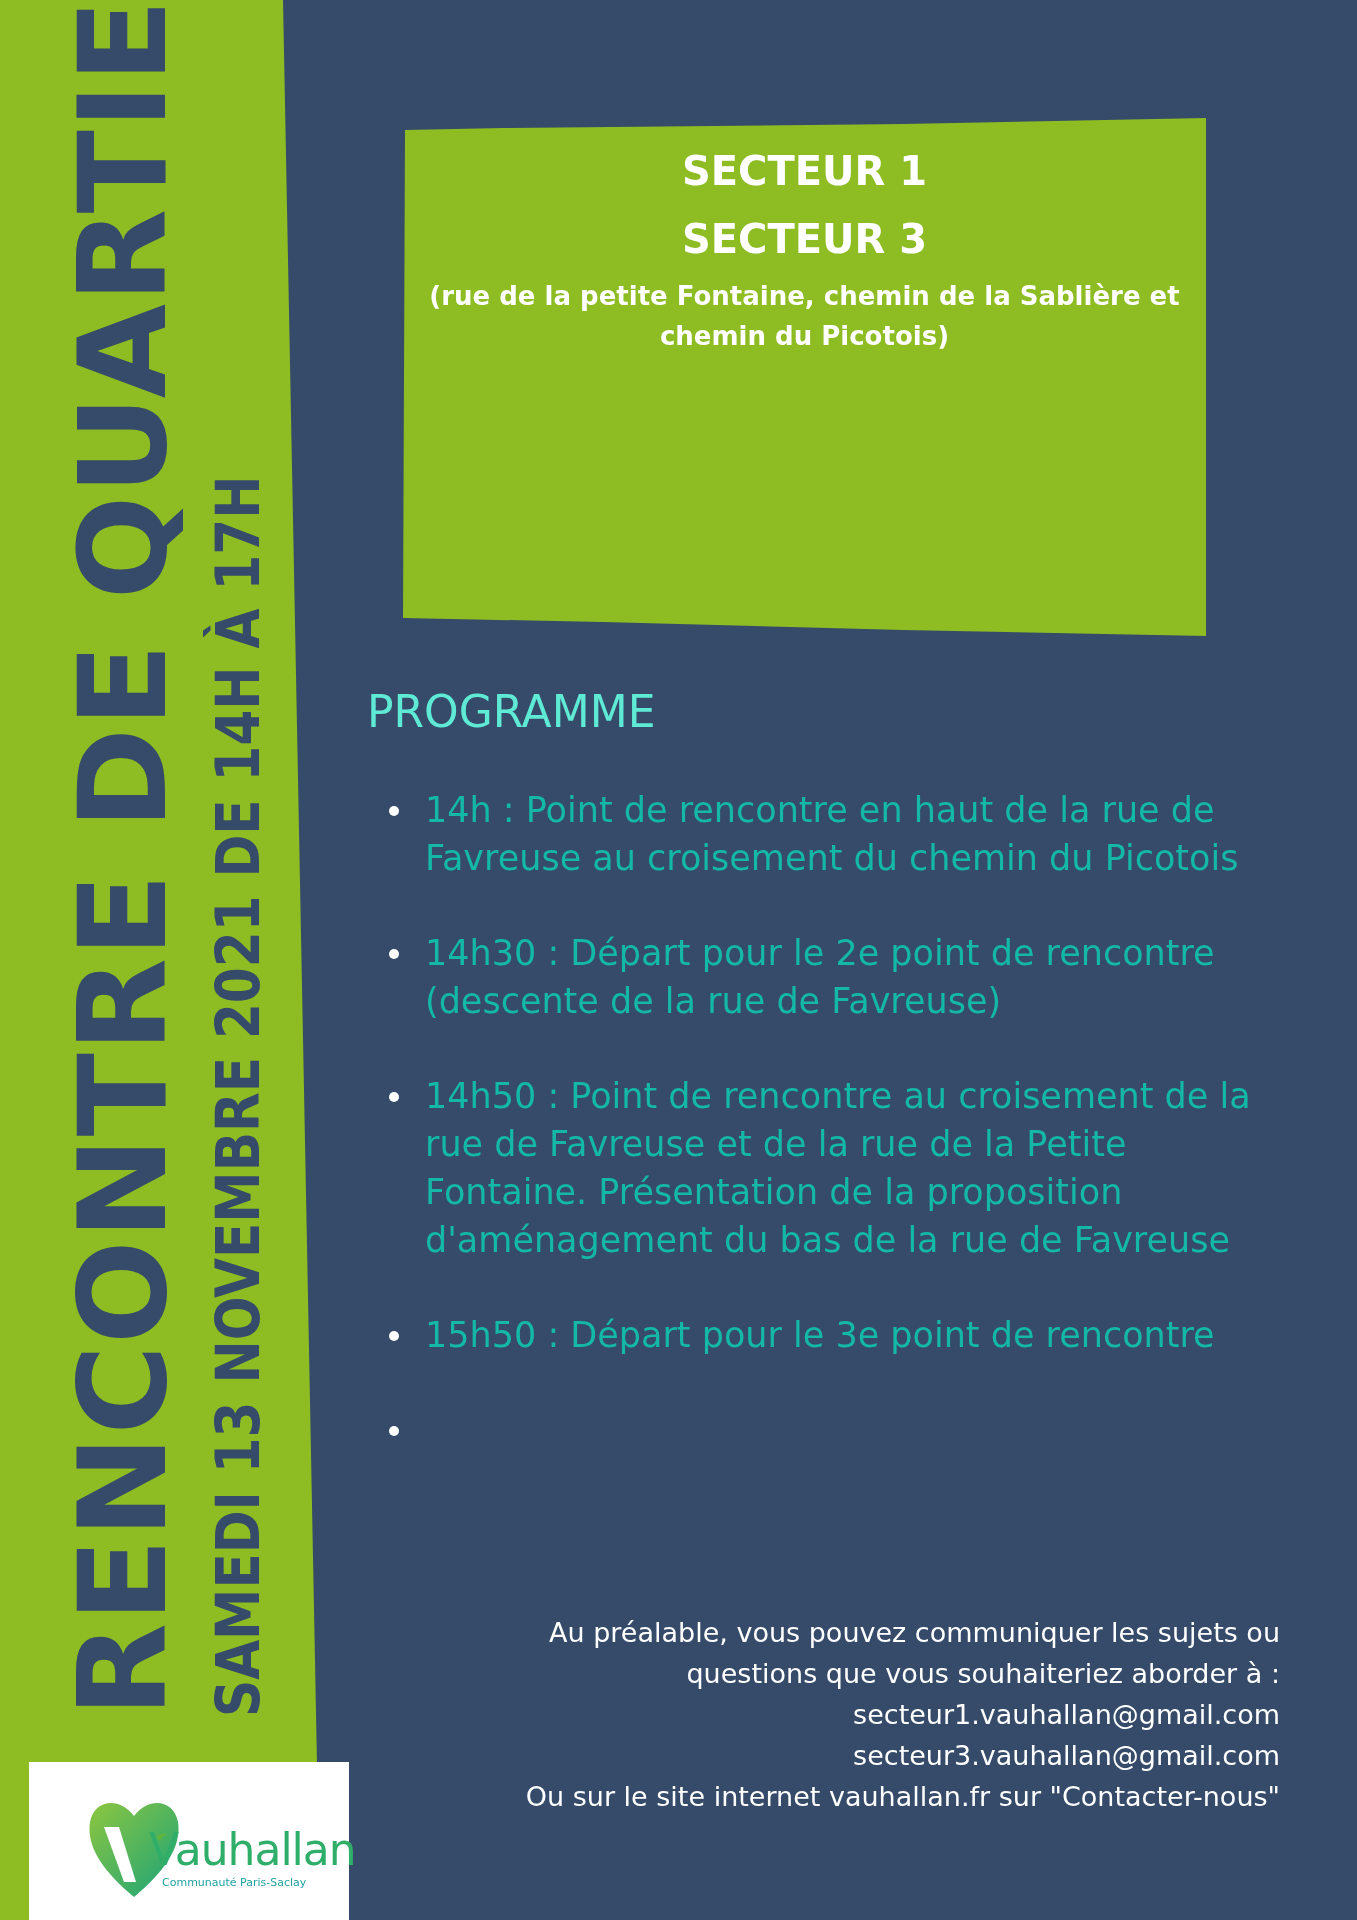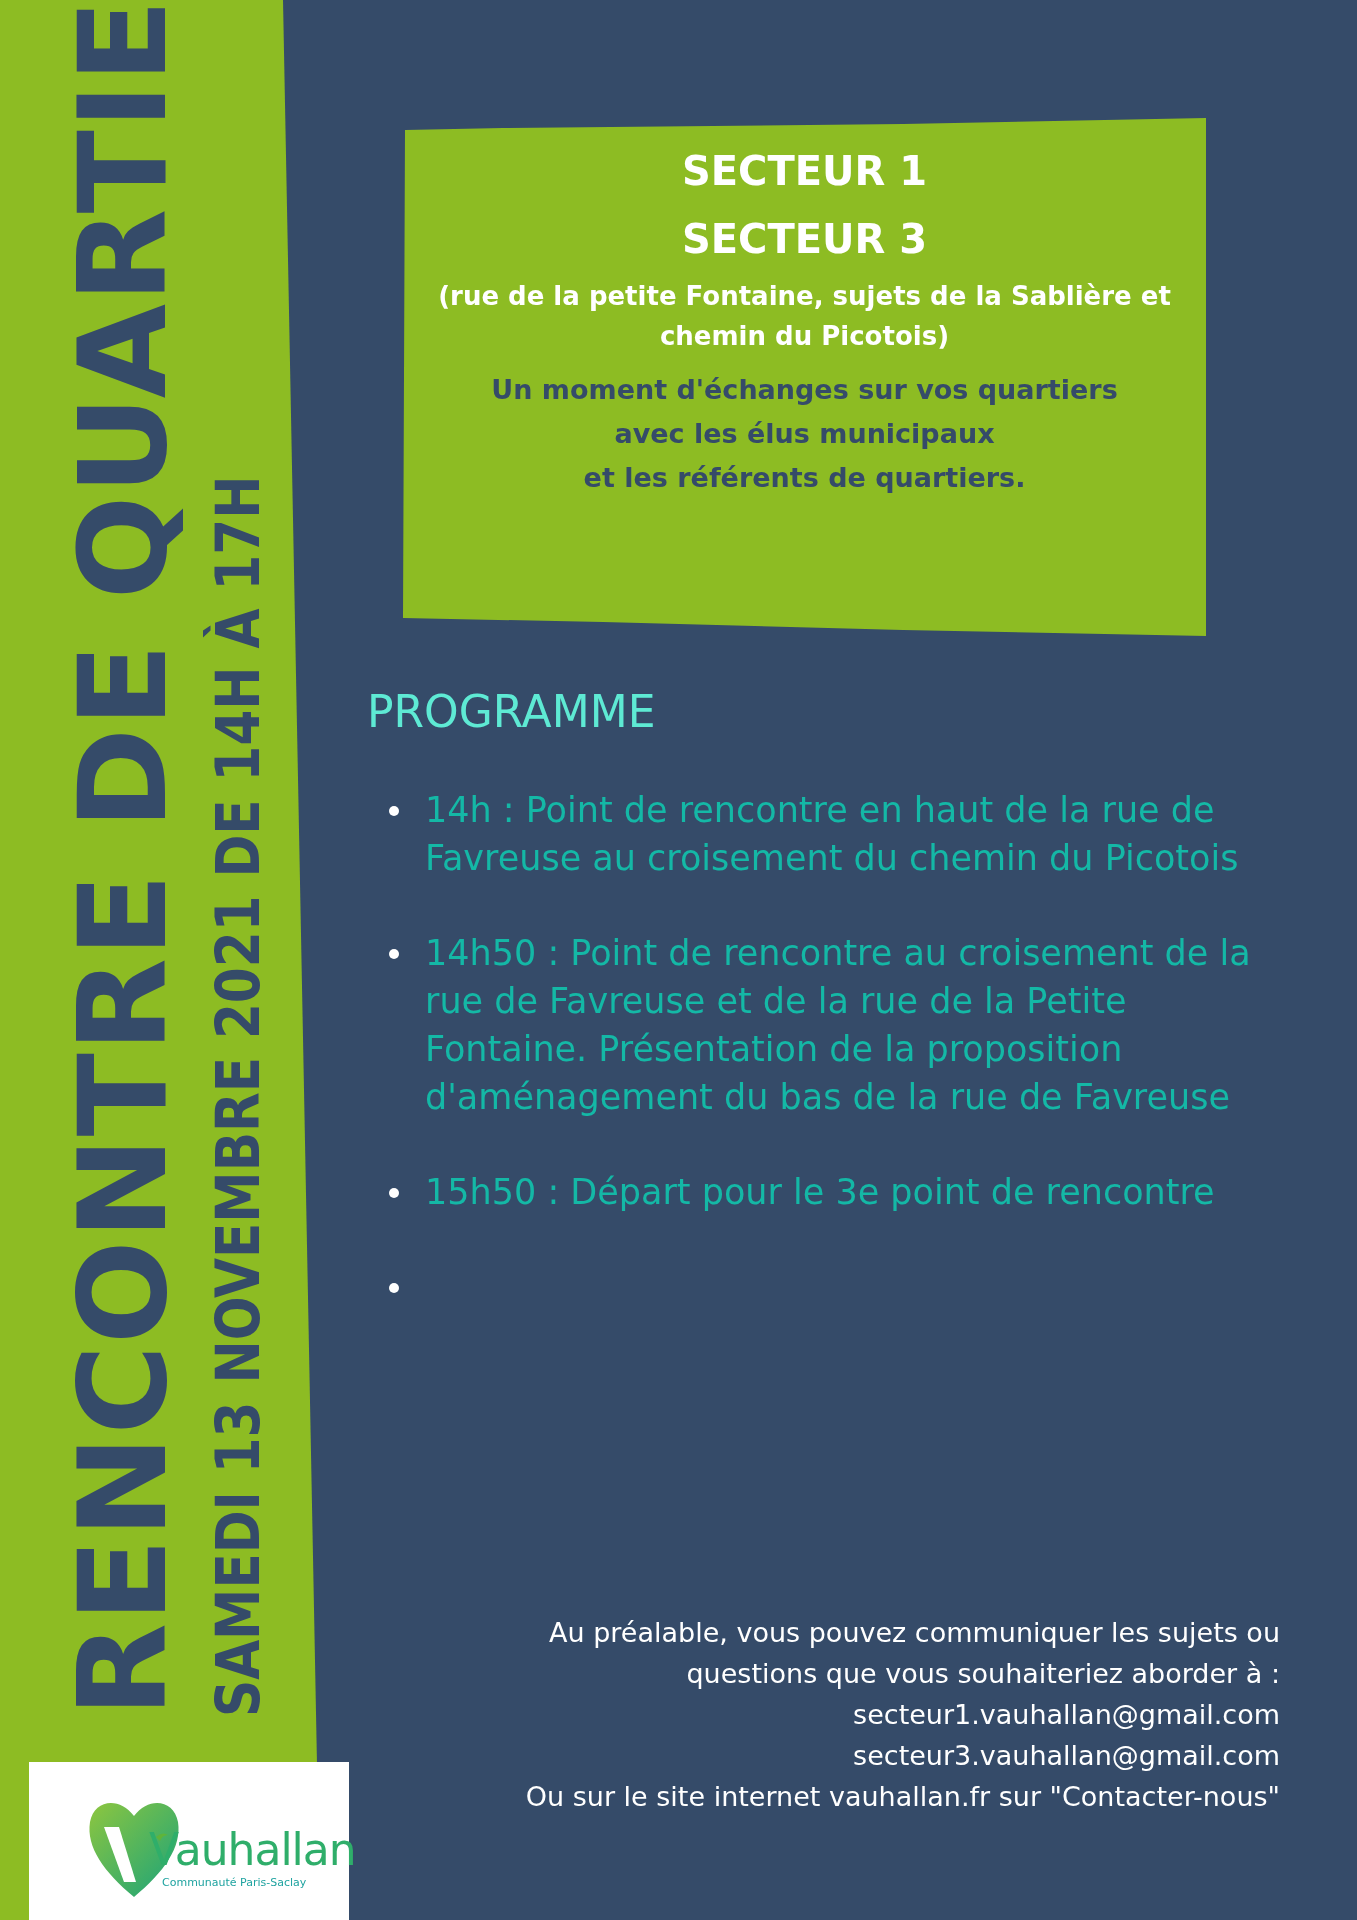--- a/index.html
+++ b/index.html
@@ -99,33 +99,29 @@
     <path d="M72 45 q6 -6 12 -2 q-6 0 -8 6 z" fill="#5fb43a"></path>
   </svg>
   <div class="logo-word">Vauhallan</div>
   <div class="logo-sub">Communauté Paris-Saclay</div>
 </div>
 
 <div class="green-card">
   <div style="height:22px"></div>
   <div class="sect-title">SECTEUR 1</div>
   <div class="sect-title" style="margin-top:6px">SECTEUR 3</div>
-  <div class="sect-sub" style="margin-top:8px">(rue de la petite Fontaine, sujets de la Sablière et</div>
+  <div class="sect-sub" style="margin-top:8px">(rue de la petite Fontaine, chemin de la Sablière et</div>
   <div class="sect-sub" style="margin-top:4px">chemin du Picotois)</div>
-  <div class="card-desc">
-    <div>Un moment d'échanges sur vos quartiers</div>
-    <div>avec les élus municipaux</div>
-    <div>et les référents de quartiers.</div>
-  </div>
 </div>
 
 <div class="programme-title">PROGRAMME</div>
 
 <ul class="prog-list">
   <li><span class="bullet"></span><span>14h : Point de rencontre en haut de la rue de Favreuse au croisement du chemin du Picotois</span></li>
+  <li><span class="bullet"></span><span>14h30 : Départ pour le 2e point de rencontre (descente de la rue de Favreuse)</span></li>
   <li><span class="bullet"></span><span>14h50 : Point de rencontre au croisement de la rue de Favreuse et de la rue de la Petite Fontaine. Présentation de la proposition d'aménagement du bas de la rue de Favreuse</span></li>
   <li><span class="bullet"></span><span>15h50 : Départ pour le 3e point de rencontre</span></li>
   <li><span class="bullet"></span></li>
 </ul>
 
 <div class="footer-note">
   <div>Au préalable, vous pouvez communiquer les sujets ou</div>
   <div>questions que vous souhaiteriez aborder à  :</div>
   <div>secteur1.vauhallan@gmail.com</div>
   <div>secteur3.vauhallan@gmail.com</div>

